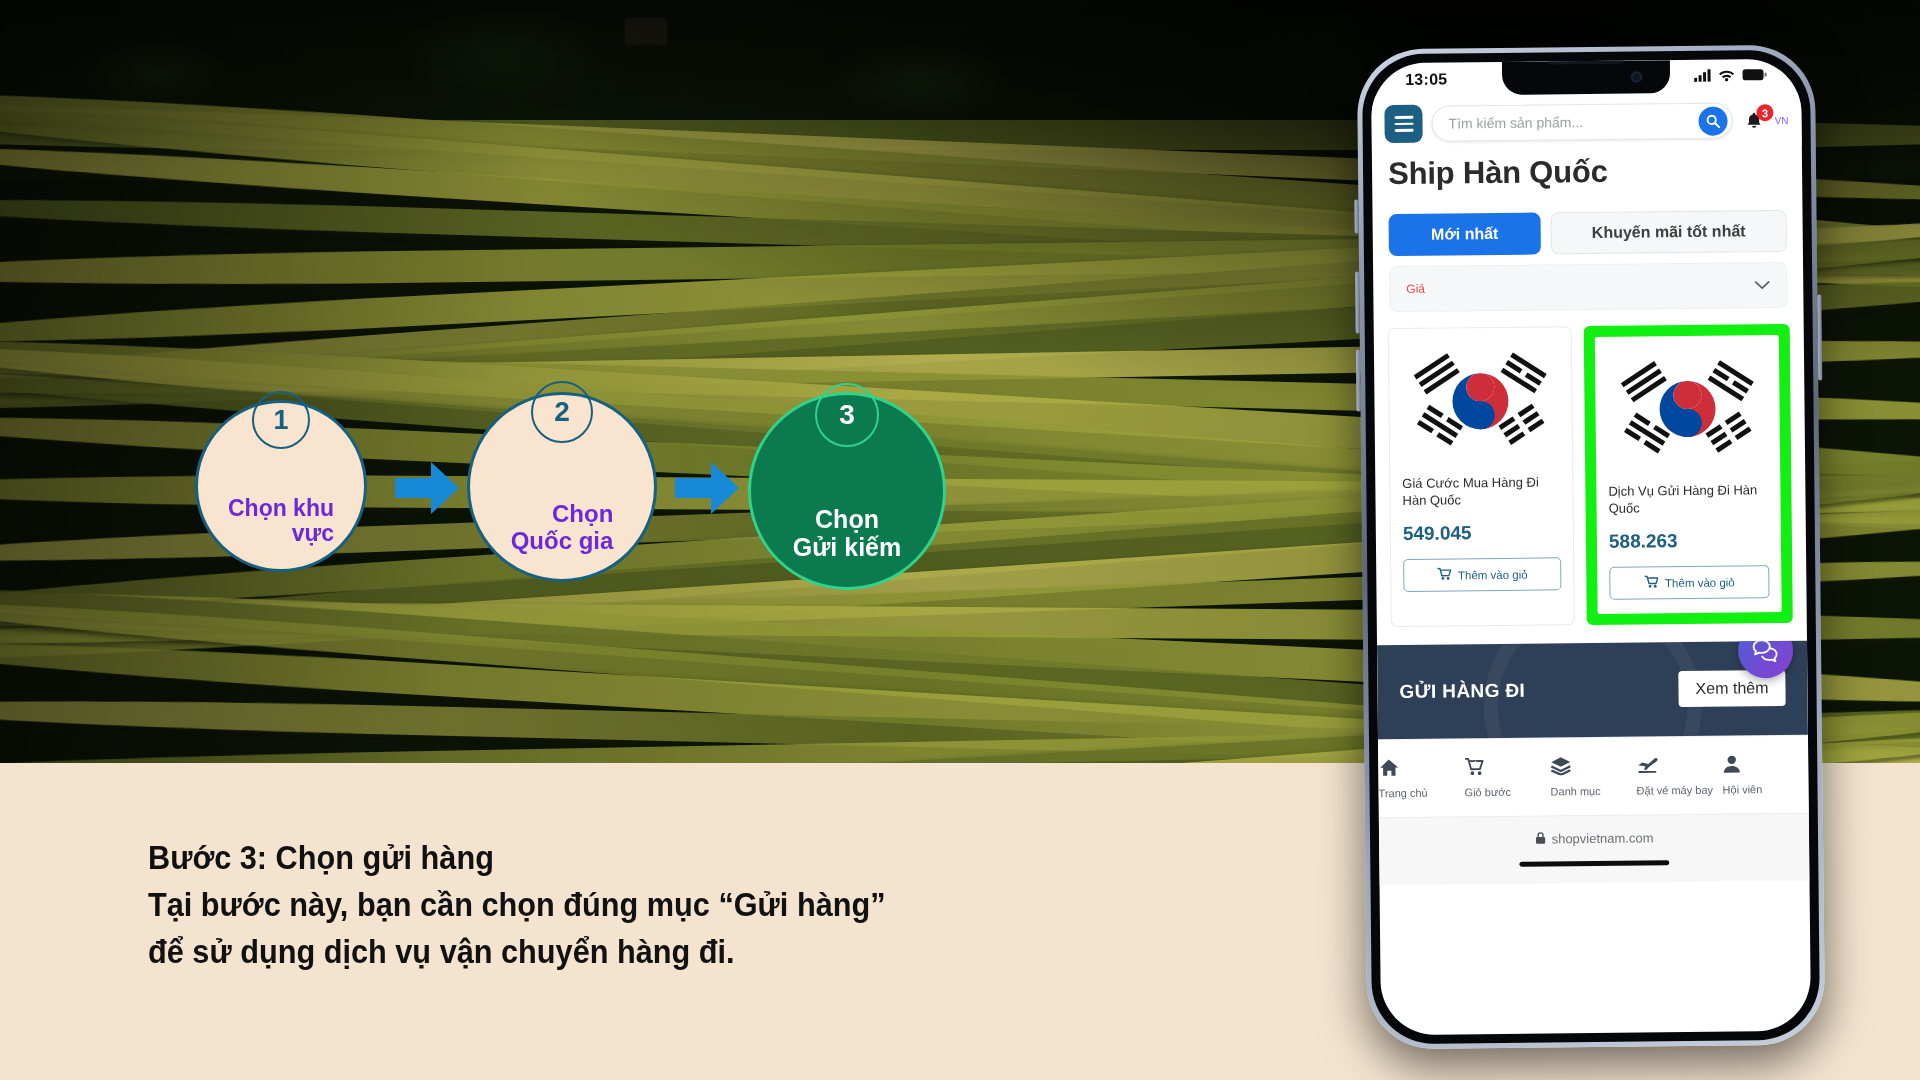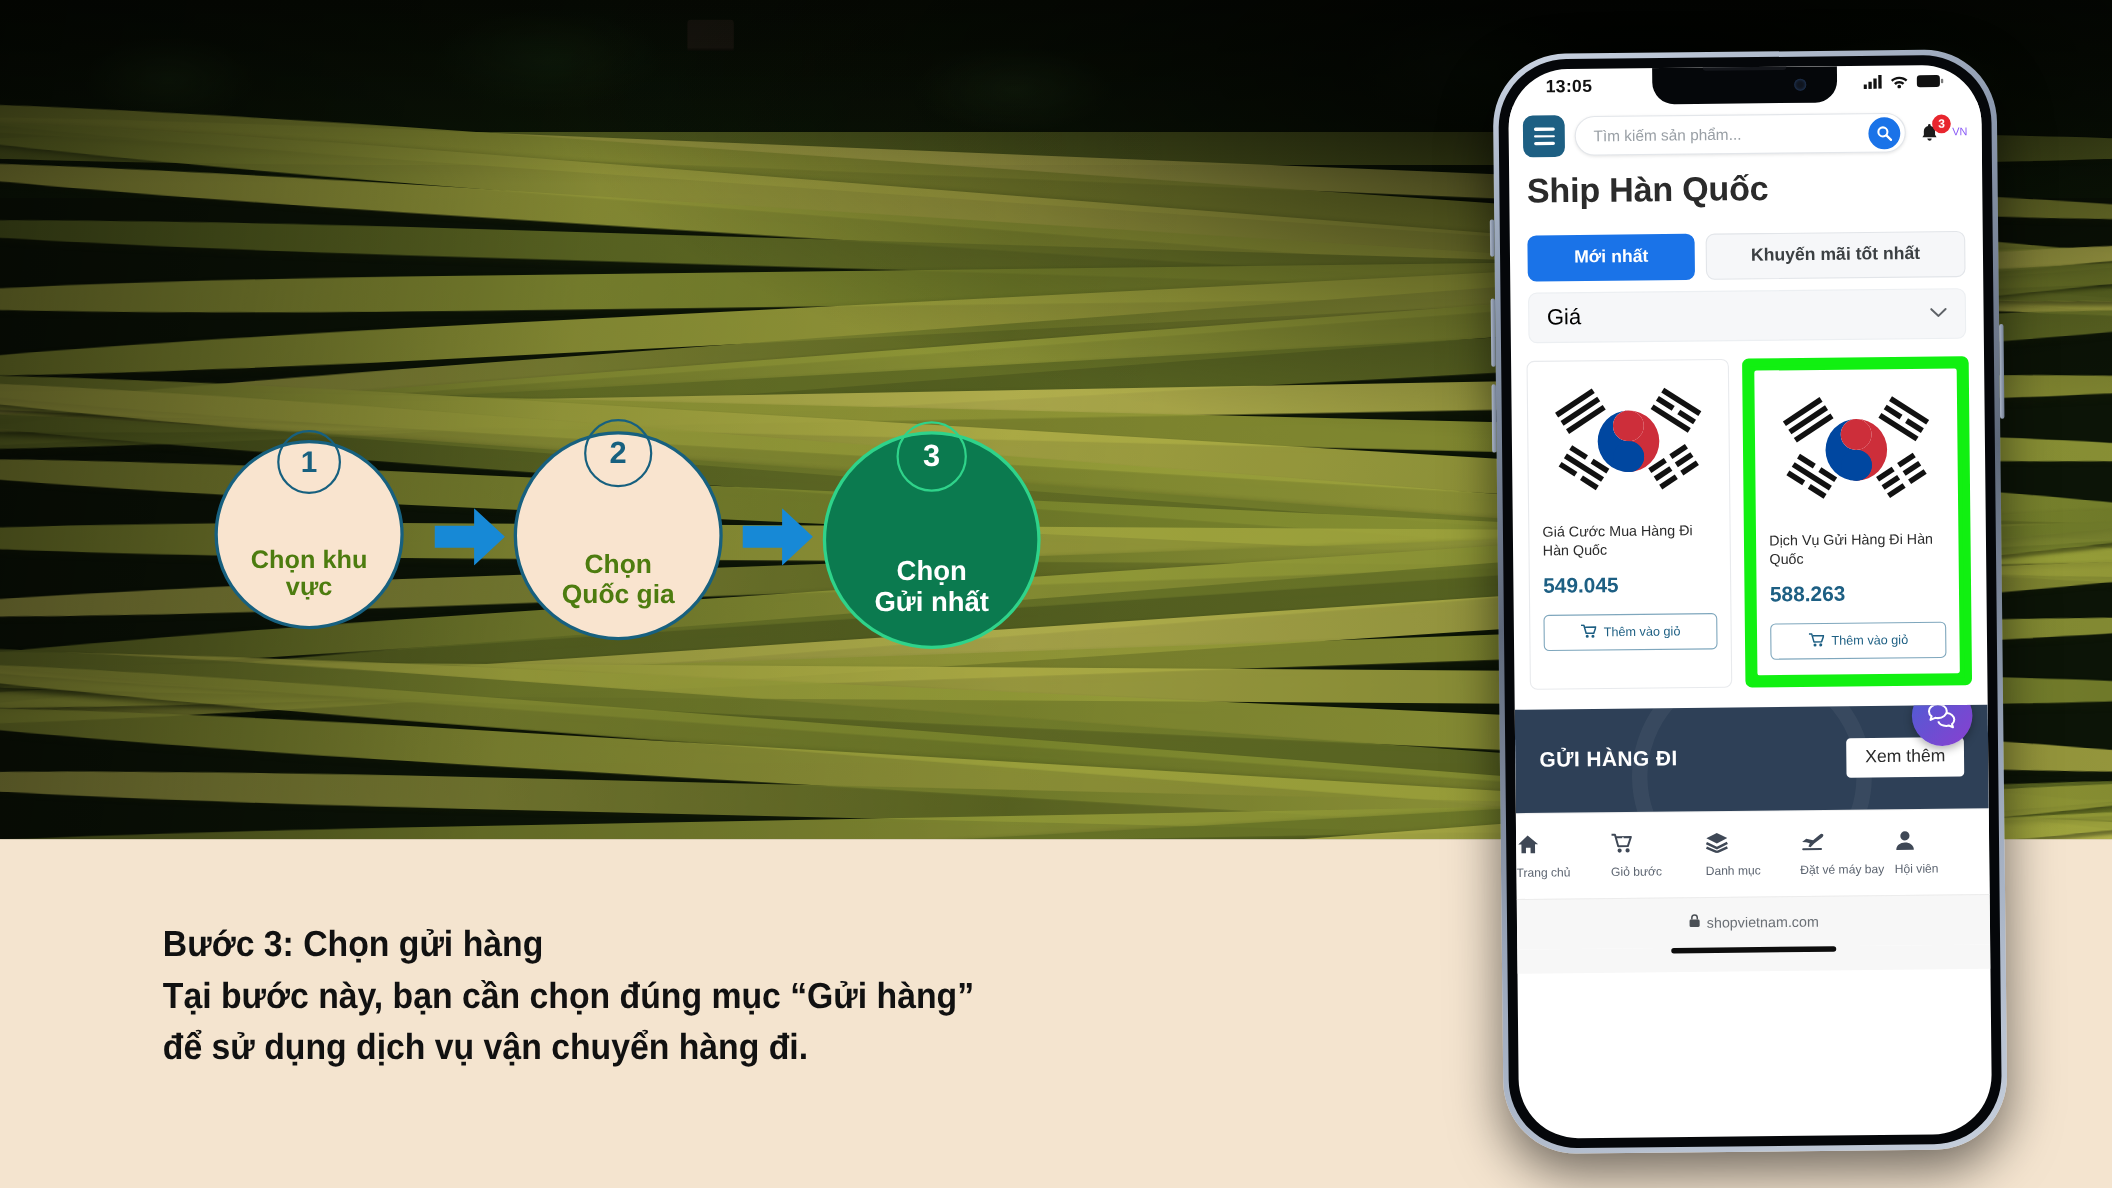--- a/index.html
+++ b/index.html
@@ -95,21 +95,21 @@
     position:absolute; left:50%; transform:translateX(-50%);
     border-radius:50%;
     display:flex; align-items:center; justify-content:center;
     font-weight:bold;
   }
   .step.plain .badge { border:2.5px solid #17607f; color:#17607f; background:transparent; }
   .step.filled .badge { border:2.5px solid #2fd38a; color:#fff; background:transparent; }
   .step .caption {
     font-weight:bold; text-align:center; line-height:1.12;
   }
-  .step.plain .caption { color:#4d7c0f; }
+  .step.plain .caption { color:#6d28d9;text-align:right; }
   .step.filled .caption { color:#ffffff; }
 
   .arrow { position:absolute; }
   .arrow svg { display:block; }
 
   
   .caption-block {
     position:absolute; left:148px; top:835px; width:1000px;
   }
   .caption-line {
@@ -209,21 +209,21 @@
     font-size:16px; font-weight:600; padding:0 18px;
   }
   .tab.active { background:#1a73e8; color:#fff; flex:none; min-width:152px; }
   .tab.inactive { background:#f6f7f9; color:#3c4043; border:1px solid #e2e5e9; flex:1; }
 
   .select-row { padding:10px 16px 0 16px; }
   .select {
     height:46px; border-radius:8px; background:#f6f7f9; border:1px solid #eceff2;
     display:flex; align-items:center; justify-content:space-between; padding:0 16px;
   }
-  .select .val { font-size:20px; color:#000000; }
+  .select .val { font-size:12px; color:#ef4444; }
 
   .cards { display:flex; gap:12px; padding:16px 14px 0 14px; align-items:stretch; }
   .card-slot { flex:1; }
   .card-slot.highlight { border:7px solid #11f011; border-radius:6px; padding:4px; background:#11f011; }
   .card {
     background:#fff; border:1px solid #e8eaed; border-radius:7px;
     padding:14px 12px 14px 12px; height:100%;
     display:flex; flex-direction:column;
   }
   .card-slot.highlight .card { border:none; border-radius:2px; }
@@ -359,21 +359,21 @@
         <path d="M0 16 H36 V0 L64 26 L36 52 V36 H0 Z" fill="#1789d6"></path>
       </svg>
     </div>
 
     <div class="step filled" style="left:553px; top:-8px; width:198px; height:198px; padding-bottom:26px;">
       <div class="badge" style="top:-12px; width:64px; height:64px; font-size:28px;">
         <span>3</span>
       </div>
       <div class="caption" style="font-size:25px;">
         <div>Chọn</div>
-        <div>Gửi nhất</div>
+        <div>Gửi kiếm</div>
       </div>
     </div>
 
   </div>
 
   <div class="caption-block">
     <div class="caption-line">Bước 3: Chọn gửi hàng</div>
     <div class="caption-line">Tại bước này, bạn cần chọn đúng mục “Gửi hàng”</div>
     <div class="caption-line">để sử dụng dịch vụ vận chuyển hàng đi.</div>
   </div>

